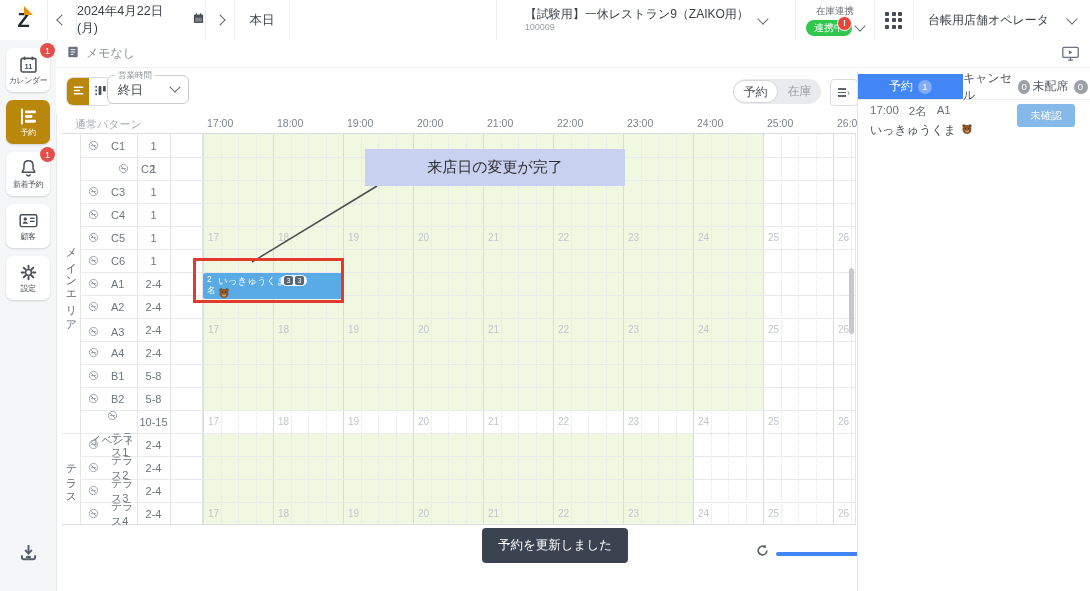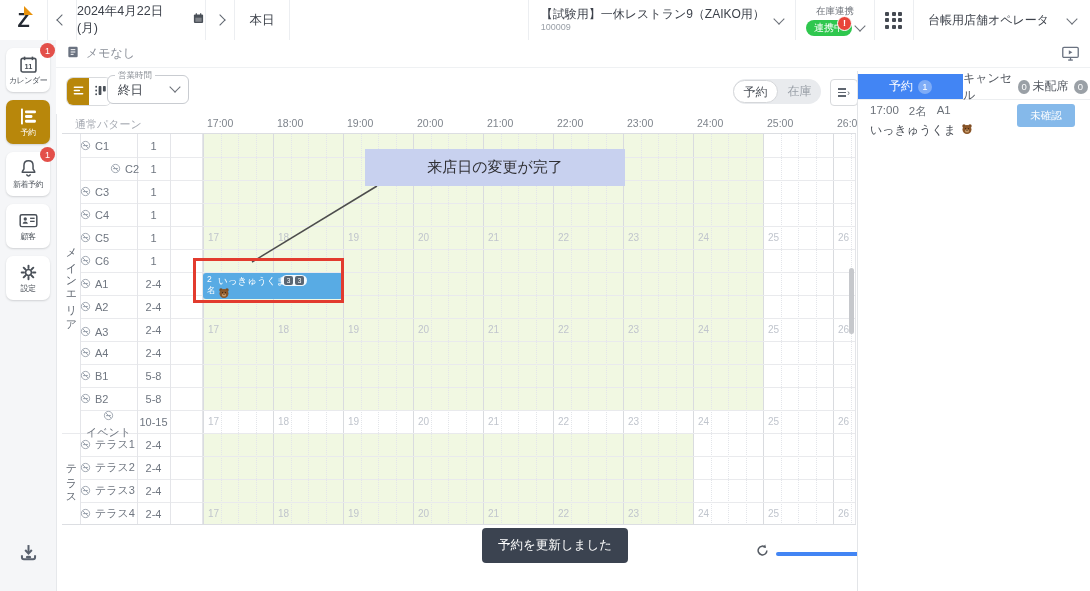--- a/index.html
+++ b/index.html
@@ -15,21 +15,21 @@
           border-left:9px solid transparent;border-bottom:9px solid #e8920c;transform:rotate(90deg);}
   .chev{display:inline-block;width:7px;height:7px;border-right:1.6px solid currentColor;
         border-bottom:1.6px solid currentColor;}
   .chev.down{transform:rotate(45deg);margin-top:-3px;}
   .chev.left{transform:rotate(135deg);}
   .chev.right{transform:rotate(-45deg);}
   .nav-btn{width:28px;color:#5f6670;cursor:pointer;}
   .date-cell{width:128px;gap:7px;font-size:12.5px;color:#3c414a;cursor:pointer;}
   .today-btn{width:54px;font-size:12.5px;color:#3c414a;cursor:pointer;}
   .tb-right{margin-left:auto;display:flex;align-items:stretch;}
-  .store-cell{border-left:1px solid #eceef1;border-right:1px solid #eceef1;padding:0 12px;gap:10px;display:flex;align-items:center;cursor:pointer;}
+  .store-cell{border-left:1px solid #eceef1;border-right:1px solid #eceef1;padding:0 28px;gap:10px;display:flex;align-items:center;cursor:pointer;}
   .store-txt{display:flex;flex-direction:column;line-height:1.25;}
   .store-name{font-size:12px;color:#3c414a;}
   .store-code{font-size:9px;color:#9aa0a8;}
   .stock-cell{border-right:1px solid #eceef1;padding:0 10px;display:flex;flex-direction:column;
               align-items:center;justify-content:center;gap:2px;cursor:pointer;}
   .stock-label{font-size:9.5px;color:#6b7078;}
   .stock-row{display:flex;align-items:center;gap:4px;position:relative;}
   .stock-pill{background:var(--link-green,#2fc74e);color:#fff;font-size:10px;border-radius:9px;
               padding:2px 8px;line-height:1.2;}
   .stock-alert{position:absolute;right:12px;top:-4px;width:13px;height:13px;border-radius:50%;
@@ -80,21 +80,21 @@
   .pt-arrow{font-size:9px;color:#5f6670;font-style:normal;}
   
   .grid-header{position:absolute;left:62px;top:114px;width:794px;height:19px;}
   .pattern-label{position:absolute;left:13px;top:3px;font-size:11px;color:#a7abb3;}
   .hour-label{position:absolute;top:3px;font-size:10.5px;color:#7e848c;}
   
   .grid-body{position:absolute;left:62px;top:133px;width:794px;height:391px;border-top:1px solid #dcdee2;}
   .group-label{position:absolute;left:0;width:18px;display:flex;align-items:center;justify-content:center;
            font-size:11px;color:#5f6670;writing-mode:vertical-rl;letter-spacing:2px;}
   .row-name{position:absolute;left:18px;width:57px;height:23px;display:flex;align-items:center;
-           box-sizing:border-box;gap:4px;cursor:pointer;}
+           padding-left:8px;box-sizing:border-box;gap:12px;cursor:pointer;}
   .tname{font-size:11px;color:#6f7680;}
   .nosmoke{display:flex;align-items:center;}
   .row-cap{position:absolute;left:75px;width:33px;height:23px;display:flex;align-items:center;
            justify-content:center;font-size:11px;color:#6f7680;}
   .hline{position:absolute;left:18px;width:776px;height:1px;background:#e9eaed;}
   .vline{position:absolute;top:0;width:1px;height:391px;background:#e4e5e9;}
   .gbottom{position:absolute;left:0;top:390px;width:794px;height:1px;background:#dcdee2;}
   .gdiv{position:absolute;left:0;top:299px;width:18px;height:1px;background:#e9eaed;}
   .timeline{position:absolute;left:140px;top:0;width:654px;height:391px;overflow:hidden;}
   .open-green{position:absolute;background:var(--open-cell-green,#f1f8e2);}

